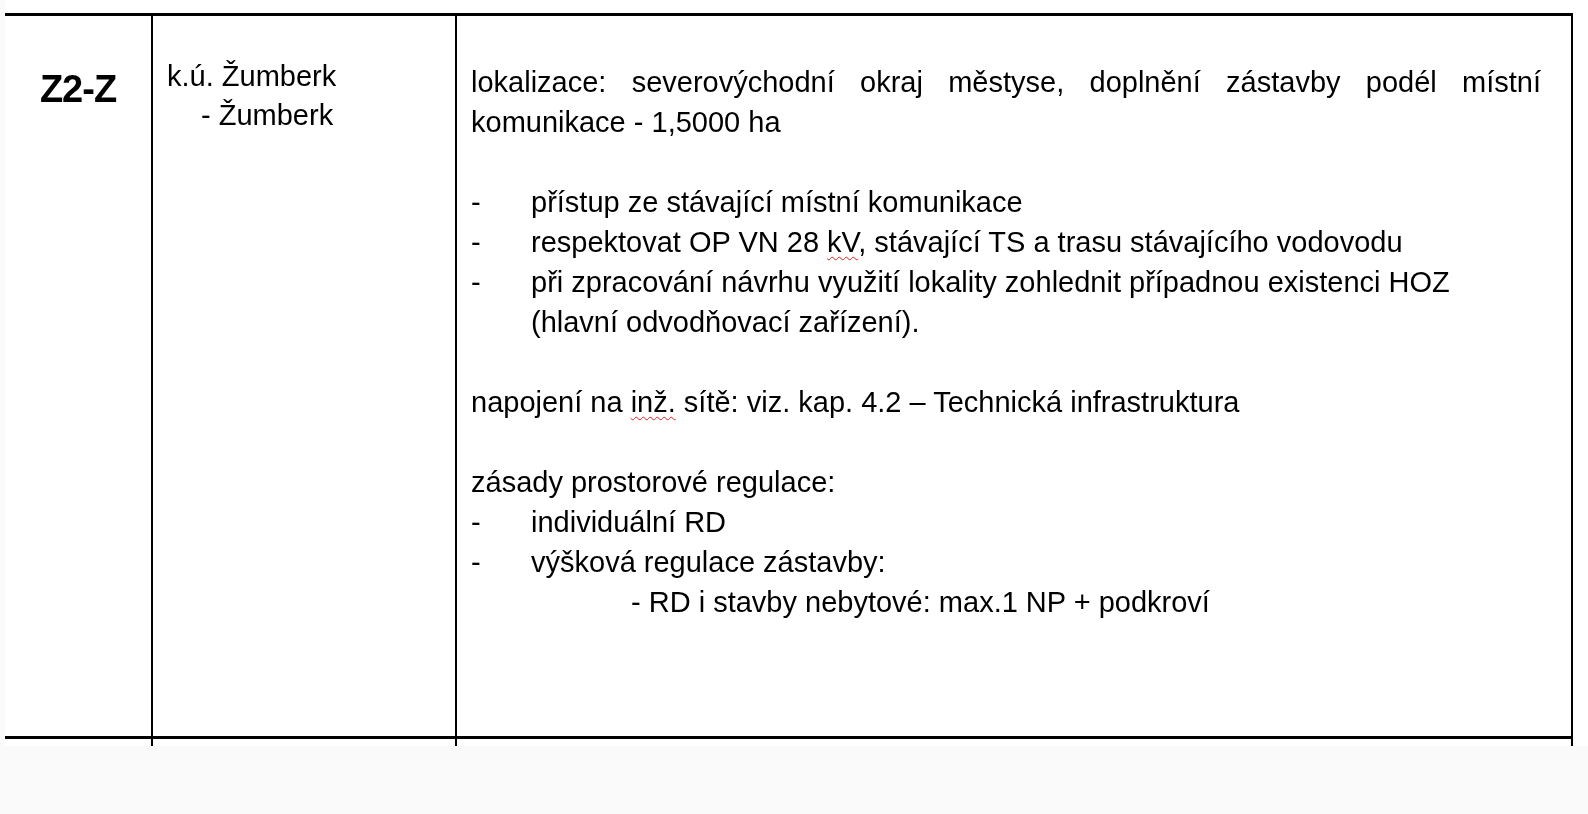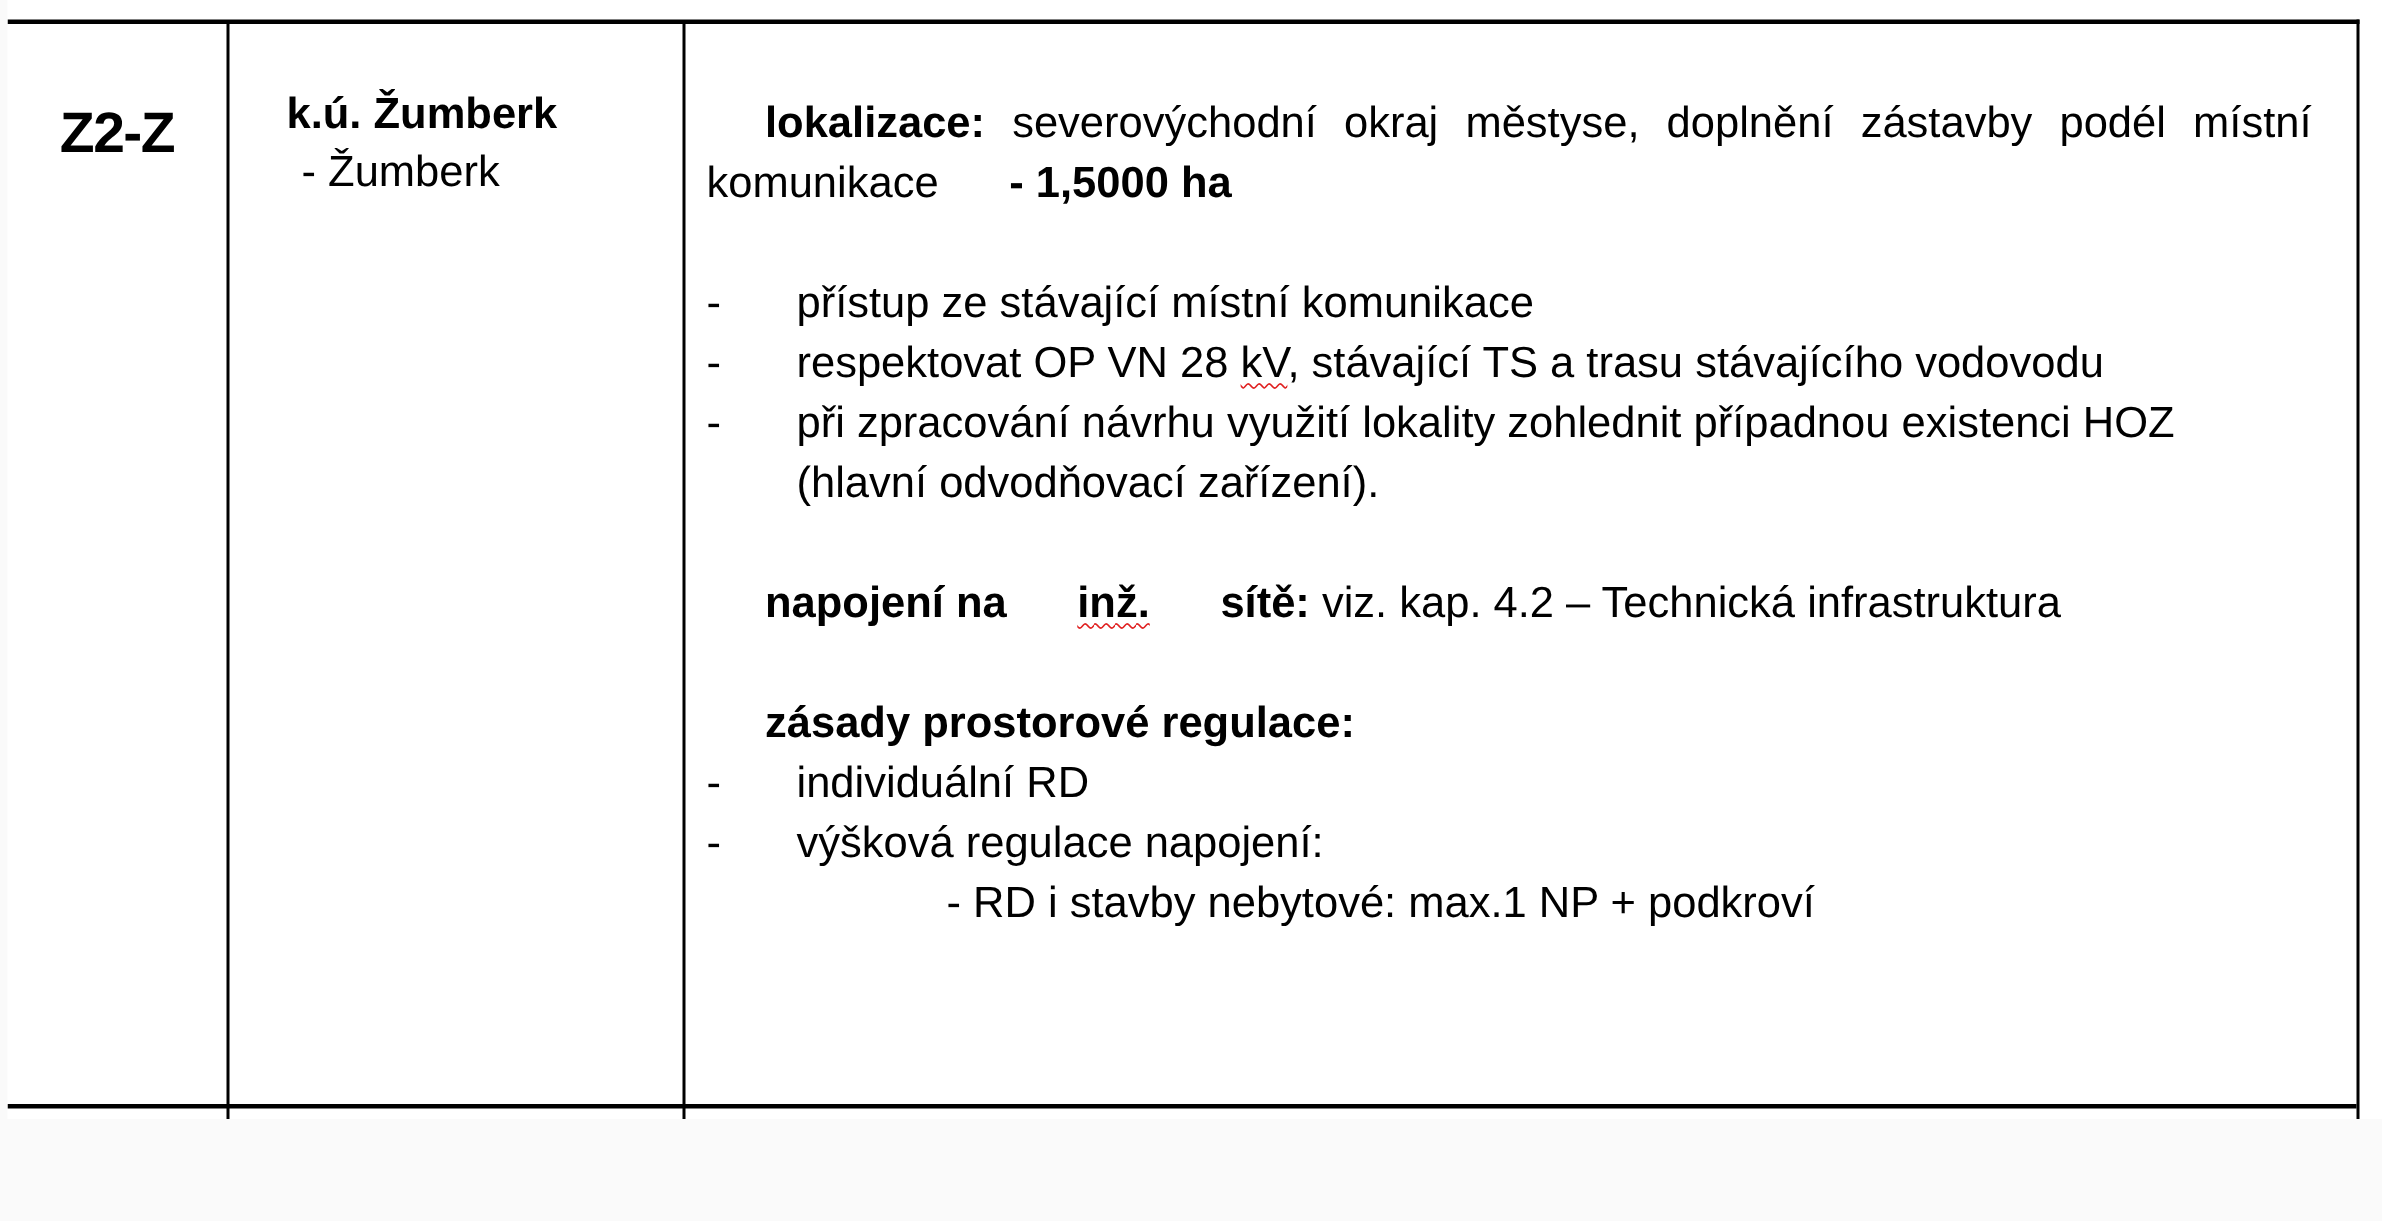--- a/index.html
+++ b/index.html
@@ -58,33 +58,33 @@
     }
     .cell-area {
       position: absolute;
       left: 162px;
       top: 0;
       width: 280px;
       padding-top: 41px;
       font-size: 29px;
       line-height: 39px;
     }
-    .cell-area .bold { font-weight: bold; display: block; margin-left: 24px; }
+    .cell-area .bold { font-weight: normal; display: block; }
     .cell-area .sub { display: block; padding-left: 34px; }
     .cell-desc {
       position: absolute;
       left: 466px;
       top: 0;
       width: 1070px;
       padding-top: 46px;
       font-size: 29px;
       line-height: 40px;
     }
     .para { text-align: justify; }
-    .b { font-weight: bold; margin-left: 39px; }
+    .b { font-weight: normal; }
     .gap { height: 40px; }
     .bullet {
       position: relative;
       padding-left: 60px;
     }
     .bullet .dash {
       position: absolute;
       left: 0;
       top: 0;
     }
@@ -141,18 +141,18 @@
 
       <div class="gap"></div>
 
       <div class="b">zásady prostorové regulace:</div>
       <div class="bullet">
         <span class="dash">-</span>
         <span>individuální RD</span>
       </div>
       <div class="bullet">
         <span class="dash">-</span>
-        <span>výšková regulace napojení:</span>
+        <span>výšková regulace zástavby:</span>
       </div>
       <div class="subbullet">- RD i stavby nebytové:  max.1 NP + podkroví</div>
     </div>
   </div>
 </div>
 
 </body></html>

